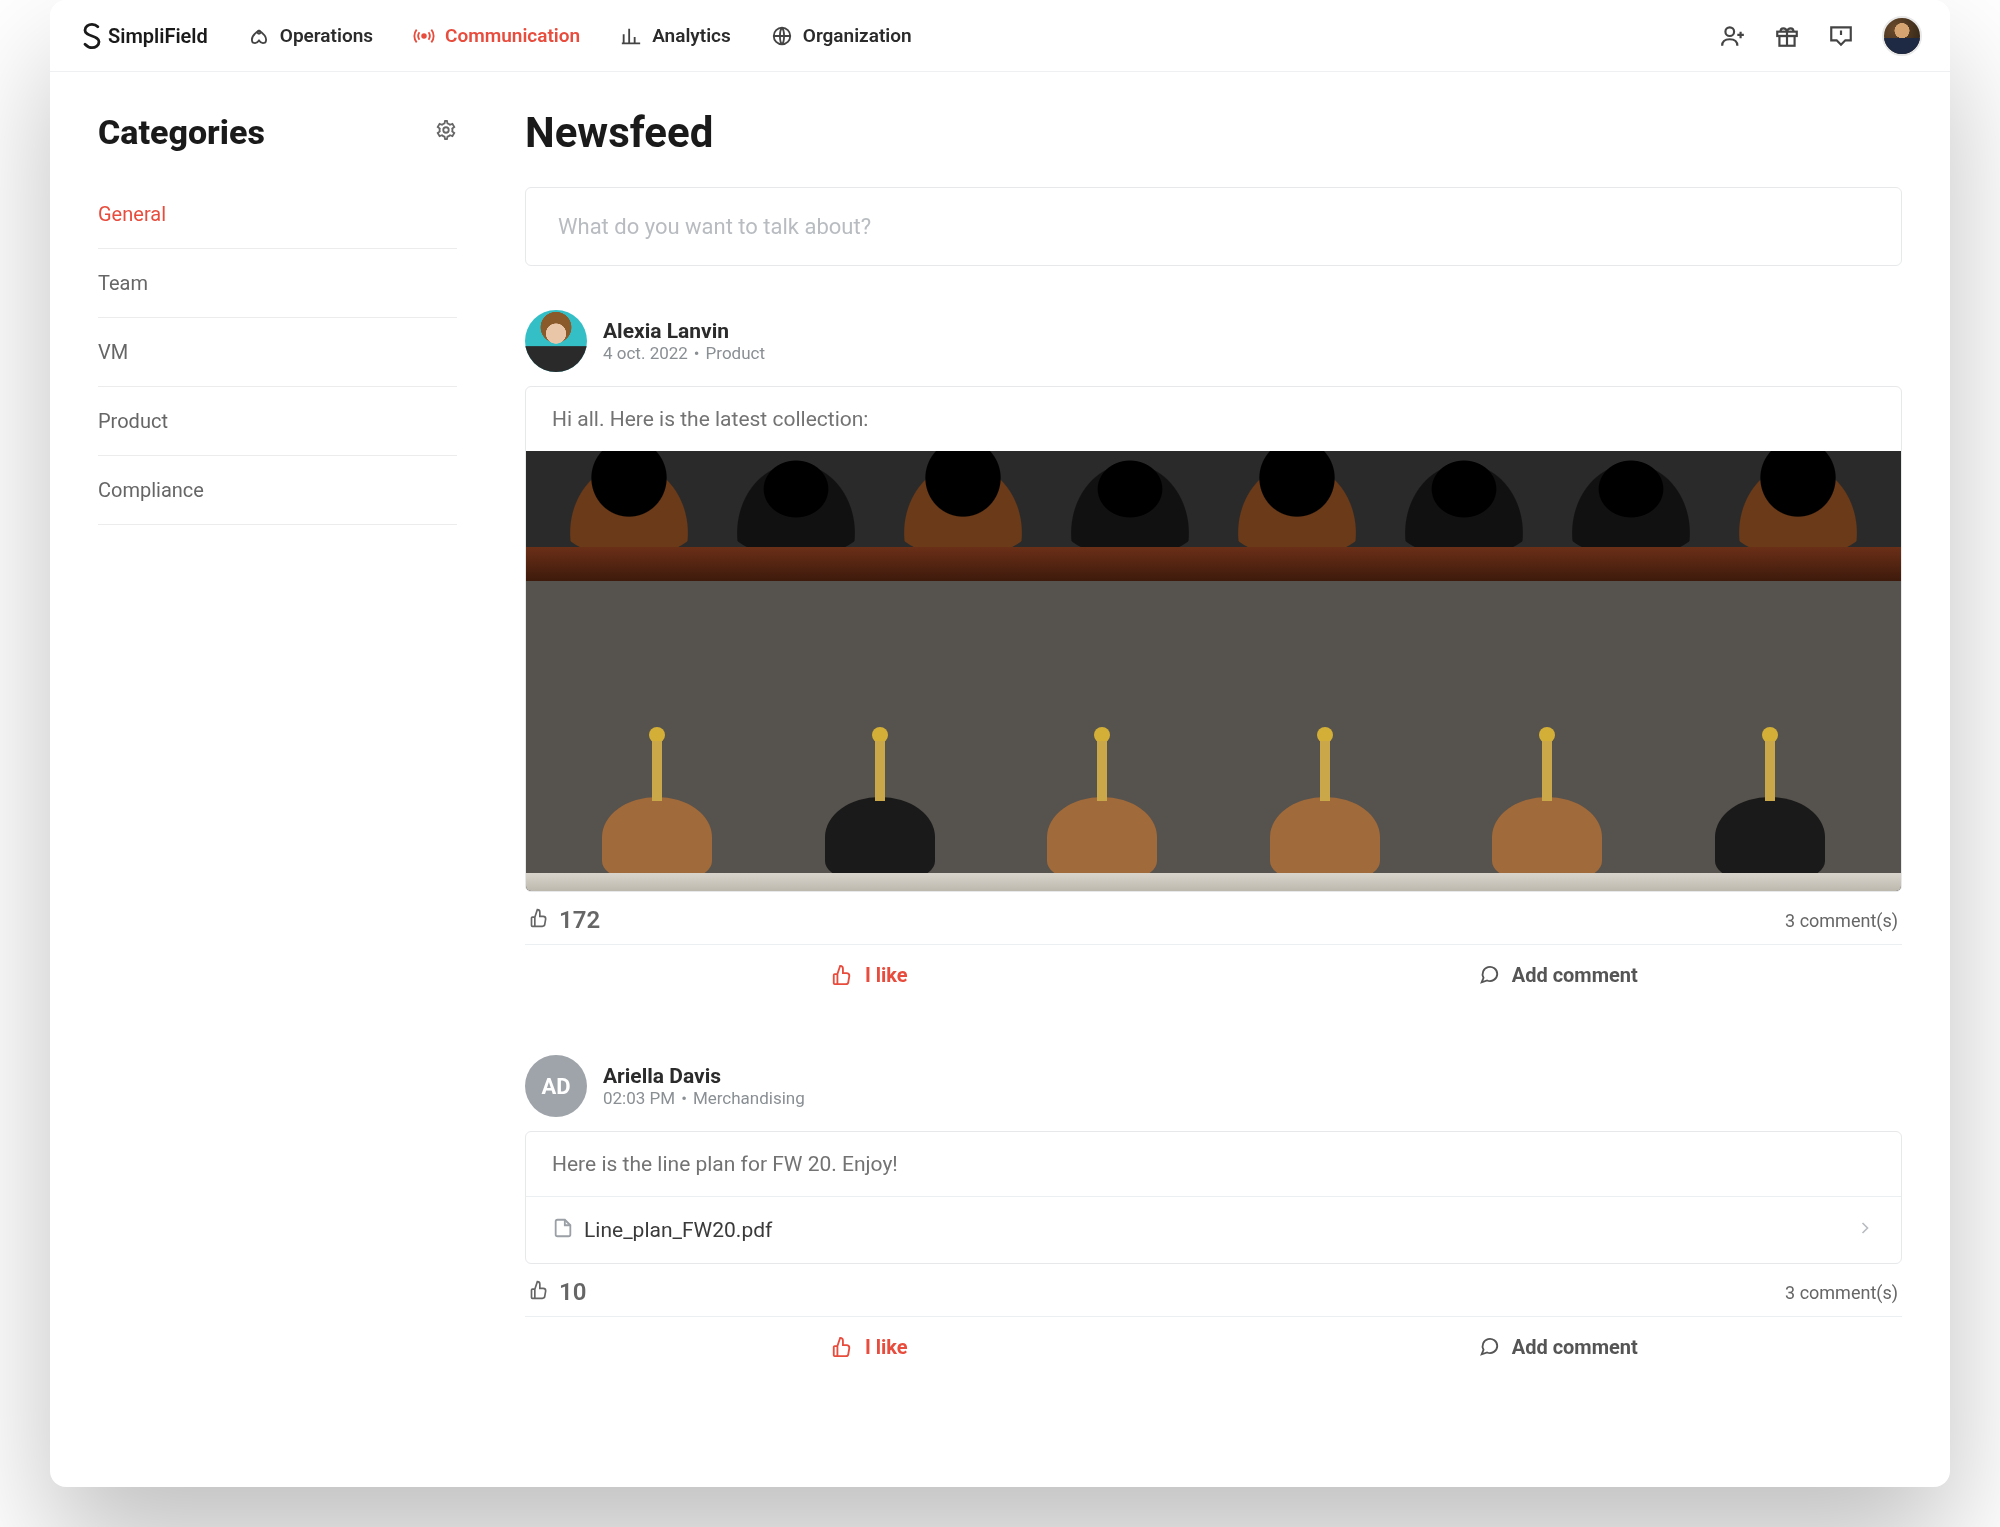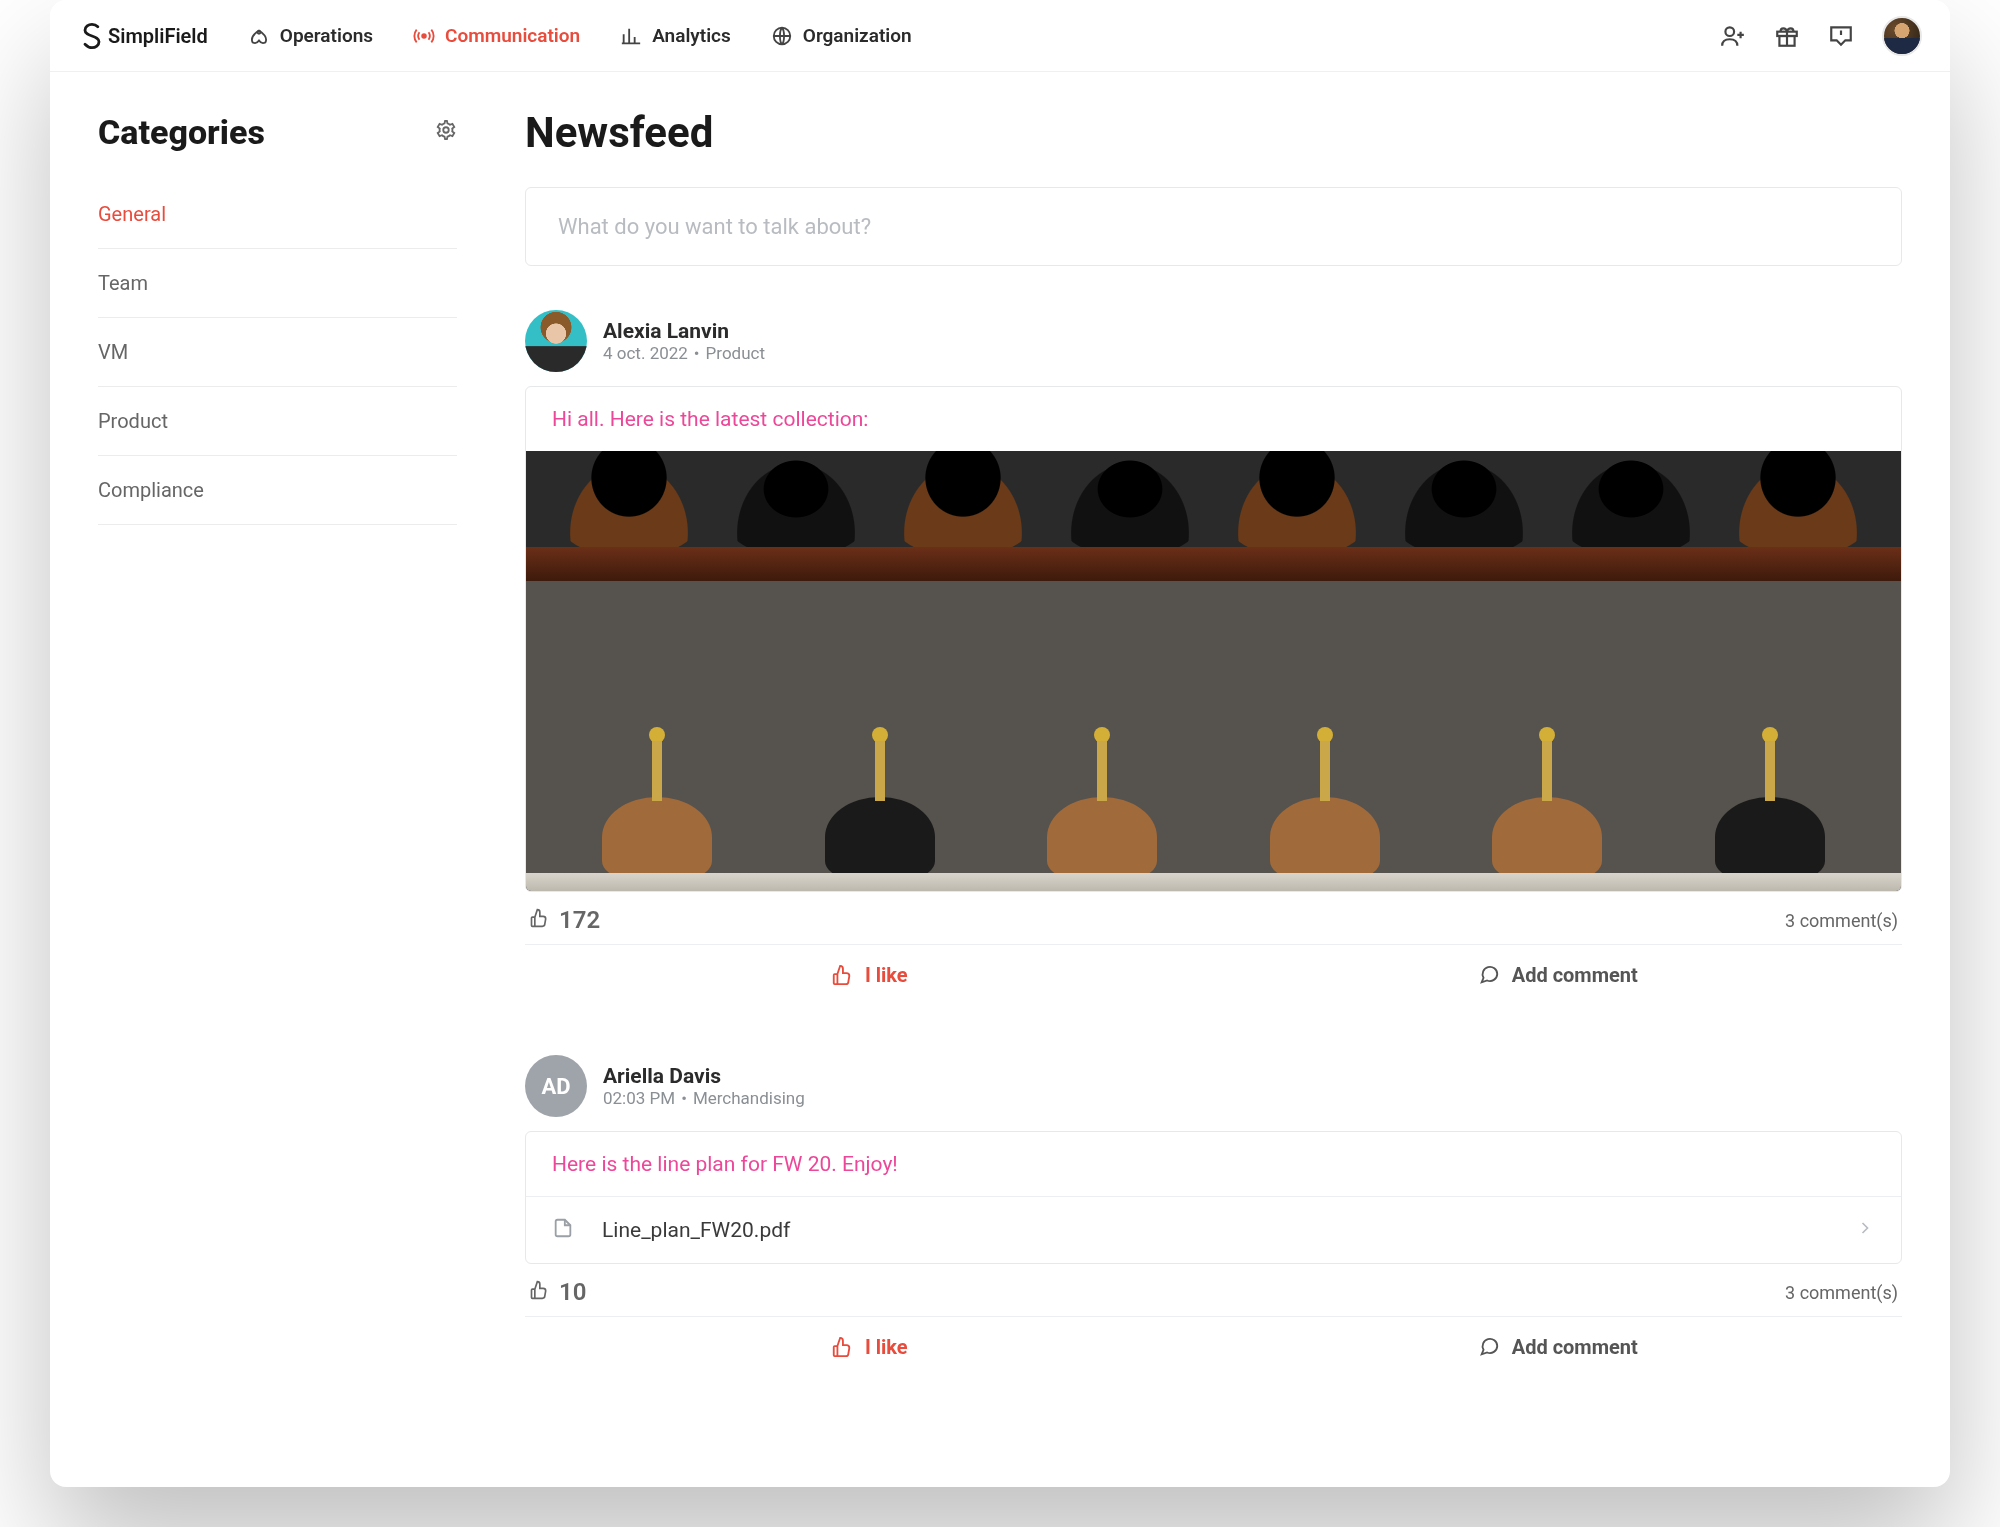--- a/index.html
+++ b/index.html
@@ -44,41 +44,41 @@
   .post-head { display:flex; align-items:center; gap:16px; margin-bottom:14px;}
   .avatar-circle { width:62px; height:62px; border-radius:50%; display:flex; align-items:center; justify-content:center; font-weight:700; color:#fff;}
   .avatar-circle.teal { background:#34bfc7; overflow:hidden; }
   .avatar-circle.teal::after{content:"";display:block;width:100%;height:100%;background:radial-gradient(circle at 50% 38%,#e9c6a7 0 20%,transparent 21%),radial-gradient(circle at 50% 28%,#8b5a2b 0 28%,transparent 29%),linear-gradient(180deg,transparent 58%,#2a2a2a 59%);}
   .avatar-circle.grey { background:#9ea4aa; font-size:22px;}
   .author { font-size:21px; font-weight:700; color:#2b2b2b;}
   .post-meta { font-size:17px; color:#8a8f94;}
   .post-meta .dot { margin:0 6px; }
 
   .post-body { border:1px solid #e6e8ea; border-radius:6px; overflow:hidden; }
-  .post-text { padding:20px 26px; font-size:21px; color:#ec4899; }
+  .post-text { padding:20px 26px; font-size:21px; color:#737373; }
   .post-image { height:440px; background:#2a2a2a; position:relative; overflow:hidden;}
   
   .shelf { position:absolute; left:0; right:0; height:34px; background:linear-gradient(180deg,#6b2f17,#3d1a0c); }
   .shelf.s1 { top:96px; }
   .shelf.s2 { bottom:0; background:linear-gradient(180deg,#d9d5cc,#bdb8ae); height:18px;}
   .wall { position:absolute; left:0; right:0; top:130px; bottom:18px; background:#56524d;}
   .shoe-row { position:absolute; left:0; right:0; display:flex; justify-content:space-around; padding:0 20px;}
   .shoe-row.top { top:-6px; }
   .shoe-row.bot { bottom:14px; }
   .shoe { width:150px; height:110px; background:radial-gradient(ellipse at 50% 30%, #000 0 40%, transparent 41%), radial-gradient(ellipse at 50% 80%, #3a1f0d 0 50%, transparent 51%); border-radius:50% 50% 40% 40%;}
   .shoe.brown { background:radial-gradient(ellipse at 50% 30%, #000 0 35%, transparent 36%), radial-gradient(ellipse at 50% 80%, #6b3a18 0 55%, transparent 56%);}
   .shoe.blk { background:radial-gradient(ellipse at 50% 40%, #000 0 30%, transparent 31%), radial-gradient(ellipse at 50% 80%, #111 0 55%, transparent 56%);}
   .tree { width:120px; height:150px; position:relative;}
   .tree::before{content:"";position:absolute;left:50%;top:0;transform:translateX(-50%);width:16px;height:16px;border-radius:50%;background:#d4af37;}
   .tree::after{content:"";position:absolute;left:50%;top:14px;transform:translateX(-50%);width:10px;height:60px;background:#caa84a;}
   .tree .foot{position:absolute;bottom:0;left:50%;transform:translateX(-50%);width:110px;height:80px;border-radius:50% 50% 20% 20%;}
   .tree.tan .foot{background:#a06a3a;}
   .tree.dk .foot{background:#1a1a1a;}
 
-  .file-row { display:flex; align-items:center; gap:28px; padding:20px 26px; border-top:1px solid #eceff1; cursor:pointer;}
+  .file-row { display:flex; align-items:center; gap:10px; padding:20px 26px; border-top:1px solid #eceff1; cursor:pointer;}
   .file-name { font-size:21px; color:#3a3a3a; flex:1;}
   .chev { color:#b8bcc0; }
 
   .post-stats { display:flex; align-items:center; justify-content:space-between; padding:14px 4px 10px;}
   .likes { display:flex; align-items:center; gap:10px; color:#666; font-size:24px; font-weight:600;}
   .comments-count { color:#666; font-size:18px;}
 
   .post-actions { display:flex; border-top:1px solid #eceff1; }
   .post-action { flex:1; display:flex; align-items:center; justify-content:center; gap:12px; padding:18px 0; font-size:20px; font-weight:700; cursor:pointer;}
   .post-action.like { color:#e84c3d; }

